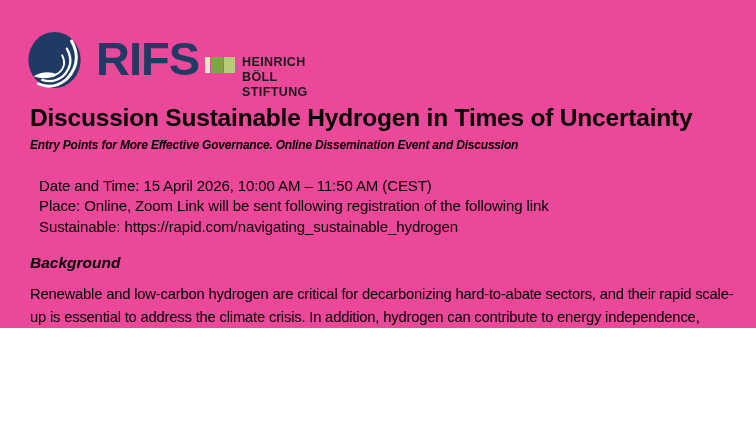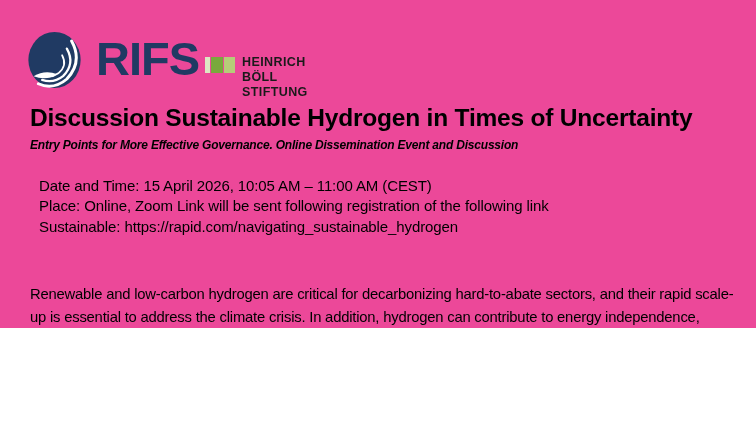--- a/index.html
+++ b/index.html
@@ -140,20 +140,21 @@
       <div>HEINRICH</div>
       <div>BÖLL</div>
       <div>STIFTUNG</div>
     </span>
   </div>
 
   <h1 class="event-title">Discussion Sustainable Hydrogen in Times of Uncertainty</h1>
   <h2 class="event-subtitle">Entry Points for More Effective Governance. Online Dissemination Event and Discussion</h2>
 
   <div class="details">
-    <div class="detail-line"><span class="lbl">Date and Time:</span><span> 15 April 2026, 10:05 AM – 11:00 AM (CEST)</span></div>
+    <div class="detail-line"><span class="lbl">Date and Time:</span><span> 15 April 2026, 10:00 AM – 11:50 AM (CEST)</span></div>
     <div class="detail-line"><span class="lbl">Place</span><span>: Online, Zoom Link will be sent following registration of the following link</span></div>
     <div class="detail-line"><span class="lbl">Sustainable:</span><span> https://rapid.com/navigating_sustainable_hydrogen</span></div>
   </div>
 
+  <h3 class="bg-heading">Background</h3>
   <p class="bg-paragraph">Renewable and low-carbon hydrogen are critical for decarbonizing hard-to-abate sectors, and their rapid scale-up is essential to address the climate crisis. In addition, hydrogen can contribute to energy independence, thereby supporting Europe’s resilience. This transition also offers significant opportunities for value creation, particularly in countries with abundant renewable energy resources. However, hydrogen production is also associated with environmental and social risks. To mobilize investment and secure the support of all relevant actors, it is essential to realize opportunities throughout the value chain, while effectively managing the associated risks.</p>
 
 </div>
 
 </body></html>

